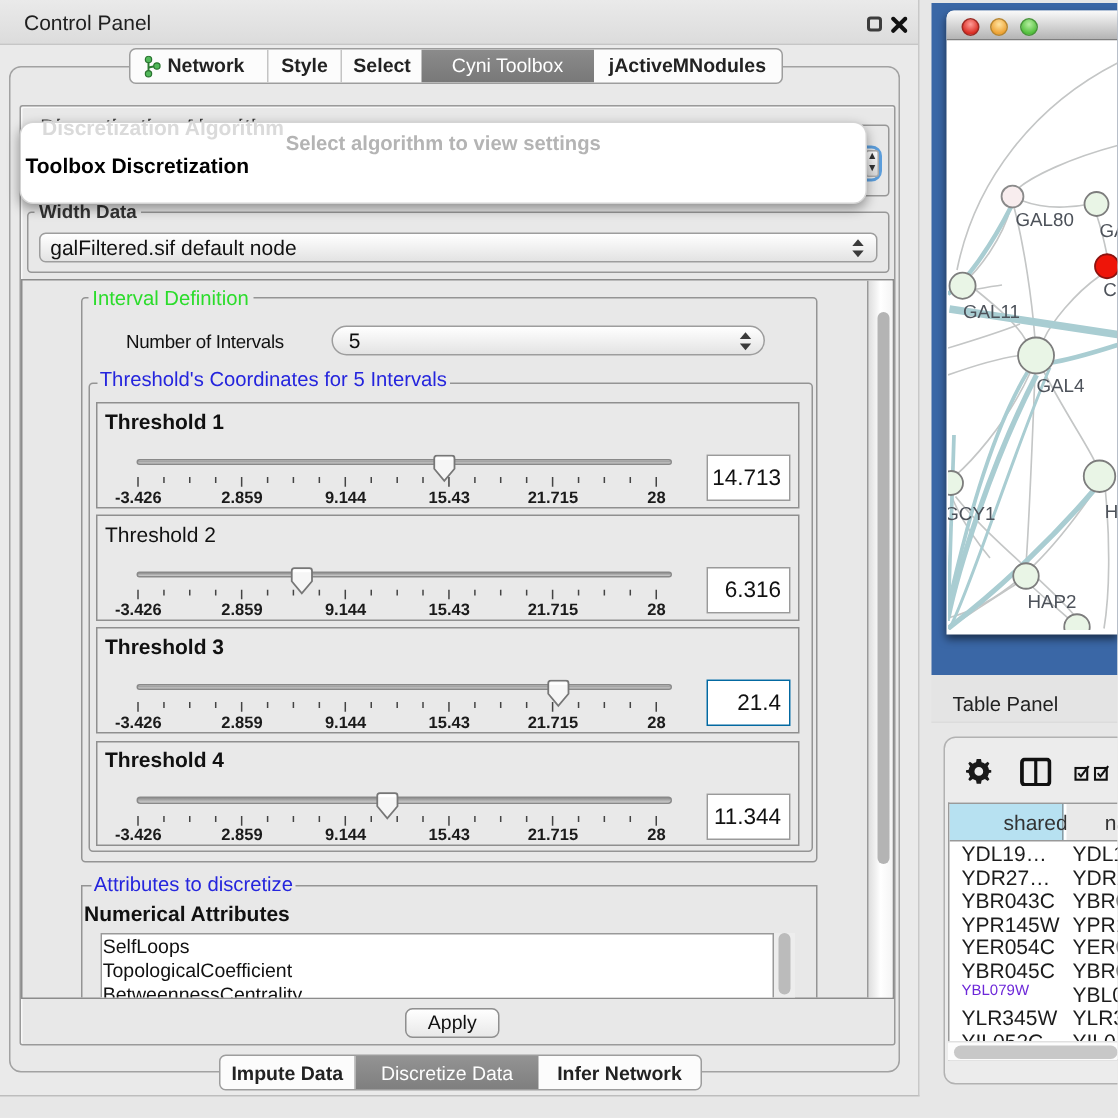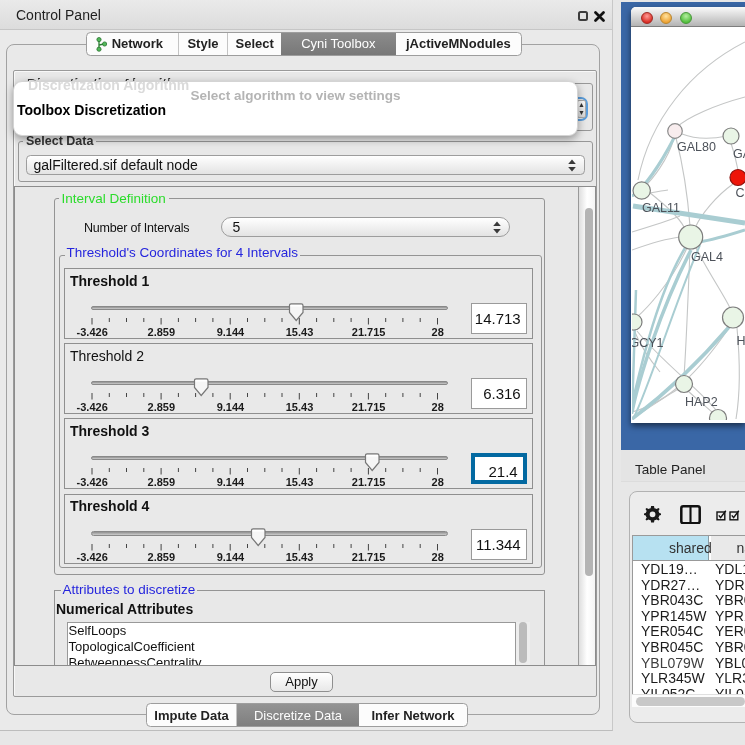--- a/index.html
+++ b/index.html
@@ -35,42 +35,42 @@
     <div style="width:126px;display:flex;align-items:center;justify-content:center">jActiveMNodules</div>
   </div>
 
   <div class="abs" style="left:20.5px;top:83px;width:572px;height:48px;border:1.2px solid #979797;border-radius:3px"></div>
   <div class="abs" style="left:24px;top:76px;font-size:14px;font-weight:bold;color:#333;background:#e8e8e8;padding:0 3px">Discretization Algorithm</div>
 
   <div class="abs" style="left:560px;top:96.5px;width:28px;height:24px;border-radius:7px;border:2.5px solid #5b9ddb;background:#e8e8e8"></div>
   <div class="abs" style="left:577px;top:99.5px;width:9px;height:18px;background:linear-gradient(#fdfdfd,#d8d8d8);border:1px solid #aaa;border-radius:2px;font-size:7px;color:#333;text-align:center;line-height:8px">▲<br>▼</div>
 
   <div class="abs" style="left:18px;top:141px;width:574.5px;height:40.5px;border:1.2px solid #979797;border-radius:3px"></div>
-  <div class="abs" style="left:23px;top:133.5px;font-size:12.5px;font-weight:bold;color:#333;background:#e8e8e8;padding:0 3px">Select Data</div>
+  <div class="abs" style="left:23px;top:133.5px;font-size:12.5px;font-weight:bold;color:#333;background:#e8e8e8;padding:0 3px">Width Data</div>
   <div class="abs" style="left:26px;top:154.5px;width:558.5px;height:20px;background:linear-gradient(#ffffff,#e3e3e3);border:1px solid #9d9d9d;border-radius:4.5px;font-size:14px;color:#111;line-height:18px;padding-left:6.5px">galFiltered.sif default node
      <svg width="10" height="13" style="position:absolute;right:7px;top:3.5px">
         <path d="M5 0.5 L8.8 5 L1.2 5 Z" fill="#3a3a3a"></path>
         <path d="M5 12.5 L8.8 8 L1.2 8 Z" fill="#3a3a3a"></path>
       </svg>
   </div>
 
   <div class="abs" style="left:14px;top:186px;width:582px;height:480px;border:1px solid #8c8c8c;background:#e8e8e8;overflow:hidden">
    <div class="abs" style="left:0;top:0;width:562px;height:480px;overflow:hidden">
 
     <div class="abs" style="left:39px;top:10.5px;width:491px;height:377.5px;border:1.2px solid #949494;border-radius:3px"></div>
     <div class="abs" style="left:43.5px;top:4px;font-size:13.5px;color:#2bdc2b;background:#e8e8e8;padding:0 3px">Interval Definition</div>
     <div class="abs" style="left:69px;top:33.5px;font-size:12.5px;letter-spacing:-0.2px;font-weight:normal;color:#111">Number of Intervals</div>
     <div class="abs" style="left:206px;top:29.5px;width:289px;height:20px;background:linear-gradient(#ffffff,#e3e3e3);border:1px solid #9d9d9d;border-radius:10px;font-size:14px;color:#111;line-height:18px;padding-left:10.5px">5
       <svg width="10" height="13" style="position:absolute;right:7px;top:3.5px">
             <path d="M5 0.5 L8.8 5 L1.2 5 Z" fill="#3a3a3a"></path>
             <path d="M5 12.5 L8.8 8 L1.2 8 Z" fill="#3a3a3a"></path>
           </svg>
     </div>
     <div class="abs" style="left:44px;top:67.5px;width:483px;height:313.5px;border:1.2px solid #949494;border-radius:3px"></div>
-    <div class="abs" style="left:49.5px;top:58px;font-size:13.5px;color:#2525dd;background:#e8e8e8;padding:0 2px">Threshold's Coordinates for 4 Intervals</div>
+    <div class="abs" style="left:49.5px;top:58px;font-size:13.5px;color:#2525dd;background:#e8e8e8;padding:0 2px">Threshold's Coordinates for 5 Intervals</div>
     <div class="abs" style="left:-14px;top:-186px">
           <div style="position:absolute;left:62.5px;top:267px;width:469.5px;height:70.5px;border:1.3px solid #8f8f8f;background:#e9e9e9">
  <div style="position:absolute;left:5.5px;top:3.5px;font-size:14px;font-weight:bold;color:#111">Threshold 1</div>
  <div style="position:absolute;left:26.7px;top:36.5px;width:356.5px;height:4.5px;border-radius:3px;background:linear-gradient(#8f8f8f,#cdcdcd);border:1px solid #898989"></div>
  <div style="position:absolute;left:-1.3px;top:49px;width:440px;height:8px">
               <svg width="440" height="8" style="position:absolute;left:0;top:0">
                 <line x1="29.0" y1="0" x2="29.0" y2="6.5" stroke="#444" stroke-width="1"></line>
                 <line x1="46.3" y1="0" x2="46.3" y2="4" stroke="#444" stroke-width="1"></line>
                 <line x1="63.5" y1="0" x2="63.5" y2="4" stroke="#444" stroke-width="1"></line>
                 <line x1="80.8" y1="0" x2="80.8" y2="4" stroke="#444" stroke-width="1"></line>
@@ -182,21 +182,21 @@
             <div style="position:absolute;left:130.9px;top:56.5px;width:70px;text-align:center;font-size:11px;font-weight:bold;color:#1a1a1a">9.144</div>
             <div style="position:absolute;left:200.0px;top:56.5px;width:70px;text-align:center;font-size:11px;font-weight:bold;color:#1a1a1a">15.43</div>
             <div style="position:absolute;left:269.1px;top:56.5px;width:70px;text-align:center;font-size:11px;font-weight:bold;color:#1a1a1a">21.715</div>
             <div style="position:absolute;left:338.2px;top:56.5px;width:70px;text-align:center;font-size:11px;font-weight:bold;color:#1a1a1a">28</div>
  <div style="position:absolute;left:299.9px;top:33.5px;width:17px;height:20px">
    <svg width="17" height="20">
                 <path d="M1.5 2.5 Q1.5 0.8 3.2 0.8 L13.3 0.8 Q15 0.8 15 2.5 L15 9.5 L8.2 17.5 L1.5 9.5 Z" fill="#f6f6f6" stroke="#777" stroke-width="1.2"></path>
                 <path d="M2.5 2.8 L14 2.8" stroke="#fff" stroke-width="1.5" fill="none"></path>
               </svg>
  </div>
- <div style="position:absolute;left:406.2px;top:34px;width:56px;height:31px;background:#fff;border:4px solid #0369a1;font-size:15px;color:#111;text-align:right;line-height:30px;padding-right:5px;box-sizing:border-box">21.4</div>
+ <div style="position:absolute;left:406.2px;top:34px;width:56px;height:31px;background:#fff;border:1px solid #0369a1;font-size:15px;color:#111;text-align:right;line-height:30px;padding-right:5px;box-sizing:border-box">21.4</div>
 </div>
           <div style="position:absolute;left:62.5px;top:492.6px;width:469.5px;height:70.5px;border:1.3px solid #8f8f8f;background:#e9e9e9">
  <div style="position:absolute;left:5.5px;top:3.5px;font-size:14px;font-weight:bold;color:#111">Threshold 4</div>
  <div style="position:absolute;left:26.7px;top:36.5px;width:356.5px;height:4.5px;border-radius:3px;background:linear-gradient(#8f8f8f,#cdcdcd);border:1px solid #898989"></div>
  <div style="position:absolute;left:-1.3px;top:49px;width:440px;height:8px">
               <svg width="440" height="8" style="position:absolute;left:0;top:0">
                 <line x1="29.0" y1="0" x2="29.0" y2="6.5" stroke="#444" stroke-width="1"></line>
                 <line x1="46.3" y1="0" x2="46.3" y2="4" stroke="#444" stroke-width="1"></line>
                 <line x1="63.5" y1="0" x2="63.5" y2="4" stroke="#444" stroke-width="1"></line>
                 <line x1="80.8" y1="0" x2="80.8" y2="4" stroke="#444" stroke-width="1"></line>
@@ -351,20 +351,20 @@
 <div style="position:absolute;left:641px;top:576.6px;font-size:14px;color:#1c1c1c;white-space:nowrap">YDR27…</div>
 <div style="position:absolute;left:715px;top:576.6px;font-size:14px;color:#1c1c1c;white-space:nowrap">YDR2</div>
 <div style="position:absolute;left:641px;top:592.2px;font-size:14px;color:#1c1c1c;white-space:nowrap">YBR043C</div>
 <div style="position:absolute;left:715px;top:592.2px;font-size:14px;color:#1c1c1c;white-space:nowrap">YBR0</div>
 <div style="position:absolute;left:641px;top:607.8px;font-size:14px;color:#1c1c1c;white-space:nowrap">YPR145W</div>
 <div style="position:absolute;left:715px;top:607.8px;font-size:14px;color:#1c1c1c;white-space:nowrap">YPR1</div>
 <div style="position:absolute;left:641px;top:623.4px;font-size:14px;color:#1c1c1c;white-space:nowrap">YER054C</div>
 <div style="position:absolute;left:715px;top:623.4px;font-size:14px;color:#1c1c1c;white-space:nowrap">YER0</div>
 <div style="position:absolute;left:641px;top:639.0px;font-size:14px;color:#1c1c1c;white-space:nowrap">YBR045C</div>
 <div style="position:absolute;left:715px;top:639.0px;font-size:14px;color:#1c1c1c;white-space:nowrap">YBR0</div>
-<div style="position:absolute;left:641px;top:654.6px;font-size:14px;color:#404040;white-space:nowrap">YBL079W</div>
+<div style="position:absolute;left:641px;top:654.6px;font-size:10px;color:#6d28d9;white-space:nowrap">YBL079W</div>
 <div style="position:absolute;left:715px;top:654.6px;font-size:14px;color:#1c1c1c;white-space:nowrap">YBL0</div>
 <div style="position:absolute;left:641px;top:670.2px;font-size:14px;color:#1c1c1c;white-space:nowrap">YLR345W</div>
 <div style="position:absolute;left:715px;top:670.2px;font-size:14px;color:#1c1c1c;white-space:nowrap">YLR3</div>
 <div style="position:absolute;left:641px;top:685.8px;font-size:14px;color:#1c1c1c;white-space:nowrap">YIL052C</div>
 <div style="position:absolute;left:715px;top:685.8px;font-size:14px;color:#1c1c1c;white-space:nowrap">YIL0</div>
 <div class="abs" style="left:632px;top:693.5px;width:113px;height:13.5px;background:#fcfcfc;border-top:1px solid #e0e0e0">
   <div class="abs" style="left:4px;top:2px;width:109px;height:9.5px;background:#c8c8c8;border-radius:5px"></div>
 </div>
 </body></html>

